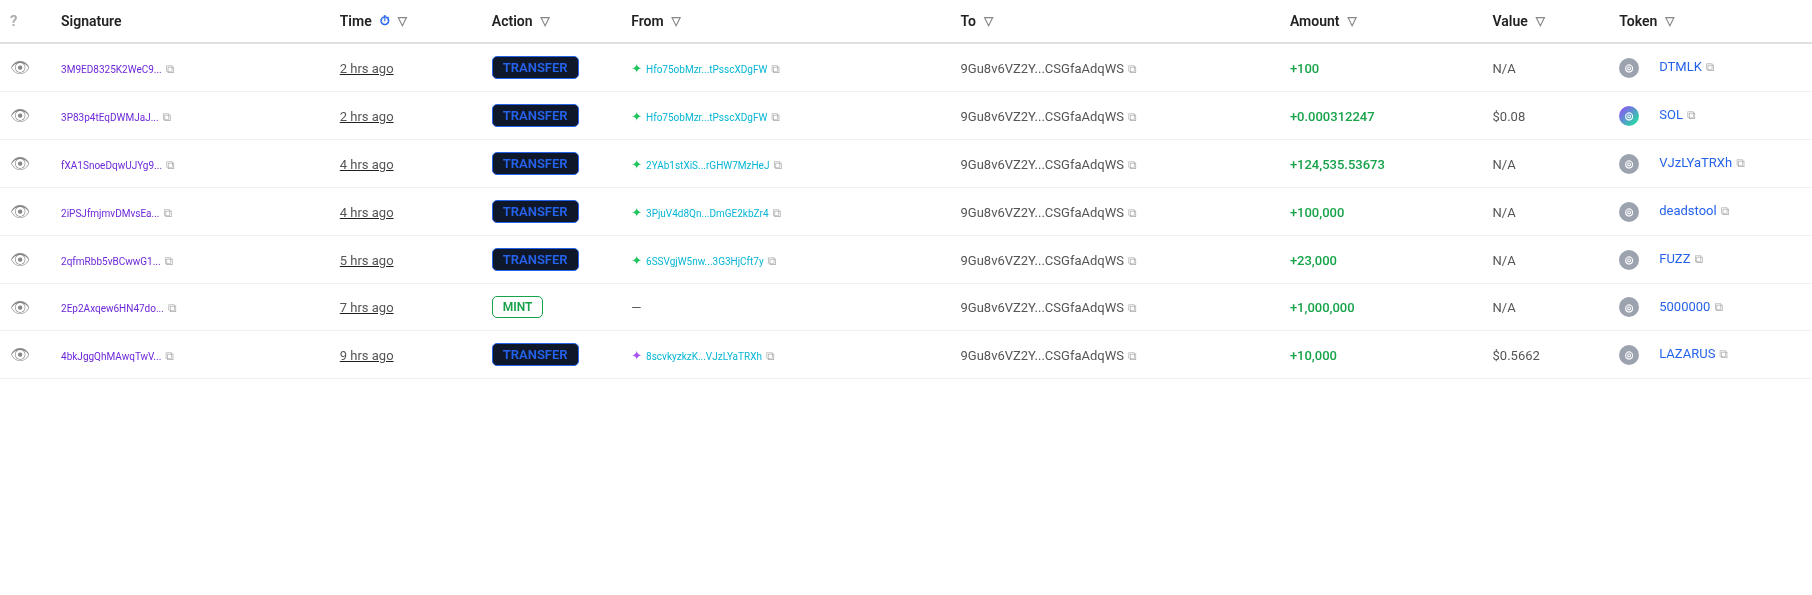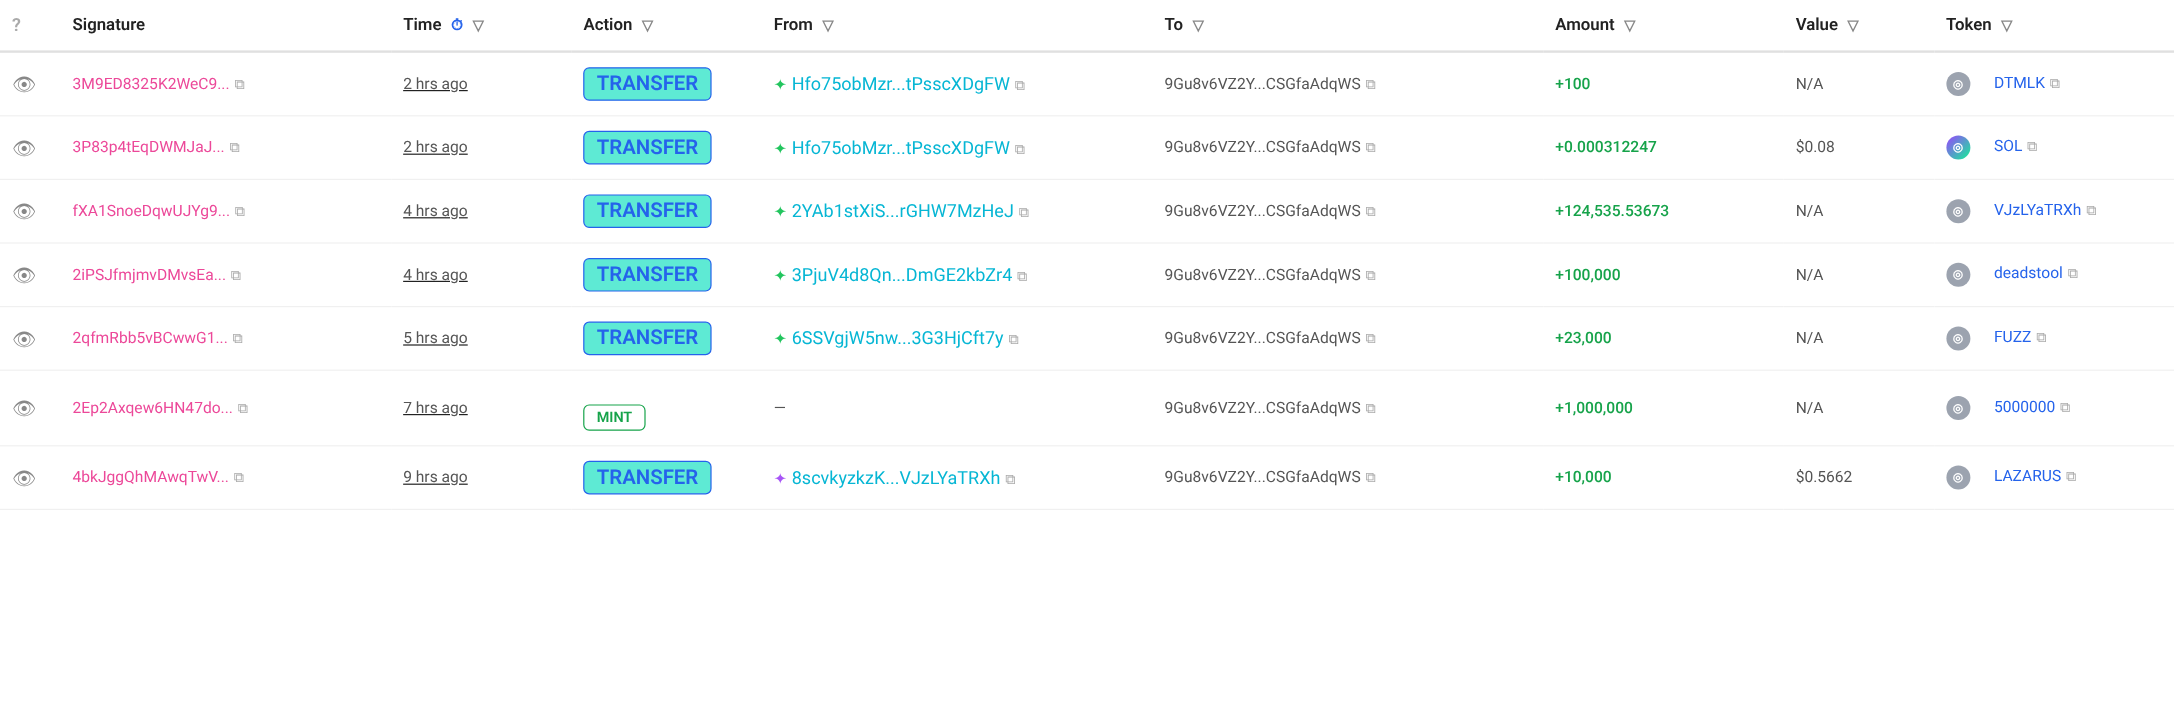--- a/index.html
+++ b/index.html
@@ -44,61 +44,60 @@
 
     .eye-icon {
       display: inline-flex;
       align-items: center;
       justify-content: center;
       color: #888;
       font-size: 16px;
       cursor: pointer;
     }
     .sig-link {
-      color: #ec4899;
+      color: #6d28d9;
       text-decoration: none;
-      font-size: 13px;
+      font-size: 10px;
     }
     .copy-icon {
       display: inline-flex;
       align-items: center;
       justify-content: center;
       color: #aaa;
       font-size: 12px;
       margin-left: 4px;
       cursor: pointer;
     }
     .time-text {
       color: #555;
       font-size: 13px;
     }
     .badge-transfer {
       display: inline-block;
       padding: 3px 10px;
       border: 1.5px solid #2563eb;
       border-radius: 5px;
       color: #2563eb;
-      font-size: 17px;
+      font-size: 13px;
       font-weight: 600;
-      background: #5eead4;
+      background: #0f172a;
     }
     .badge-mint {
       display: inline-block;
       padding: 3px 10px;
       border: 1.5px solid #16a34a;
       border-radius: 5px;
       color: #16a34a;
       font-size: 12px;
       font-weight: 600;
       background: #fff;
-      margin-top: 16px;
     }
     .from-addr {
       color: #06b6d4;
-      font-size: 15px;
+      font-size: 10px;
       text-decoration: none;
     }
     .from-icon {
       color: #22c55e;
       font-size: 13px;
       margin-right: 4px;
     }
     .from-icon-purple {
       color: #a855f7;
       font-size: 13px;

